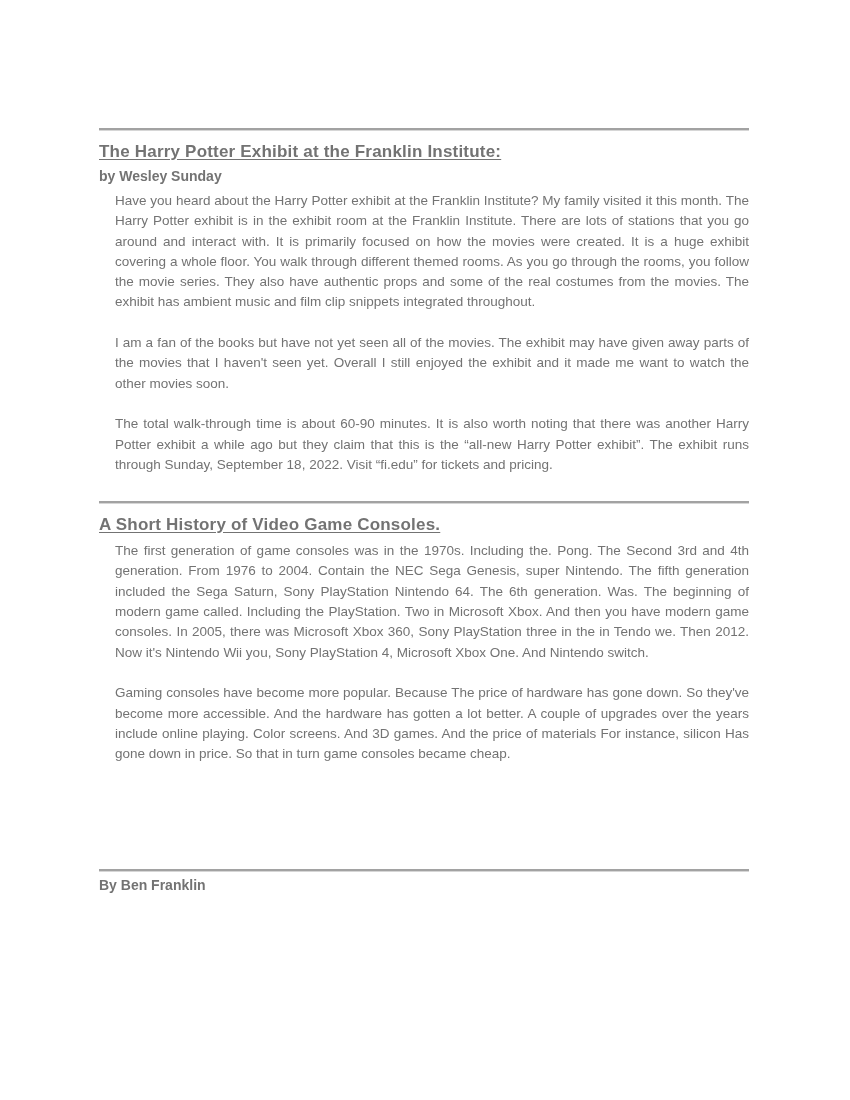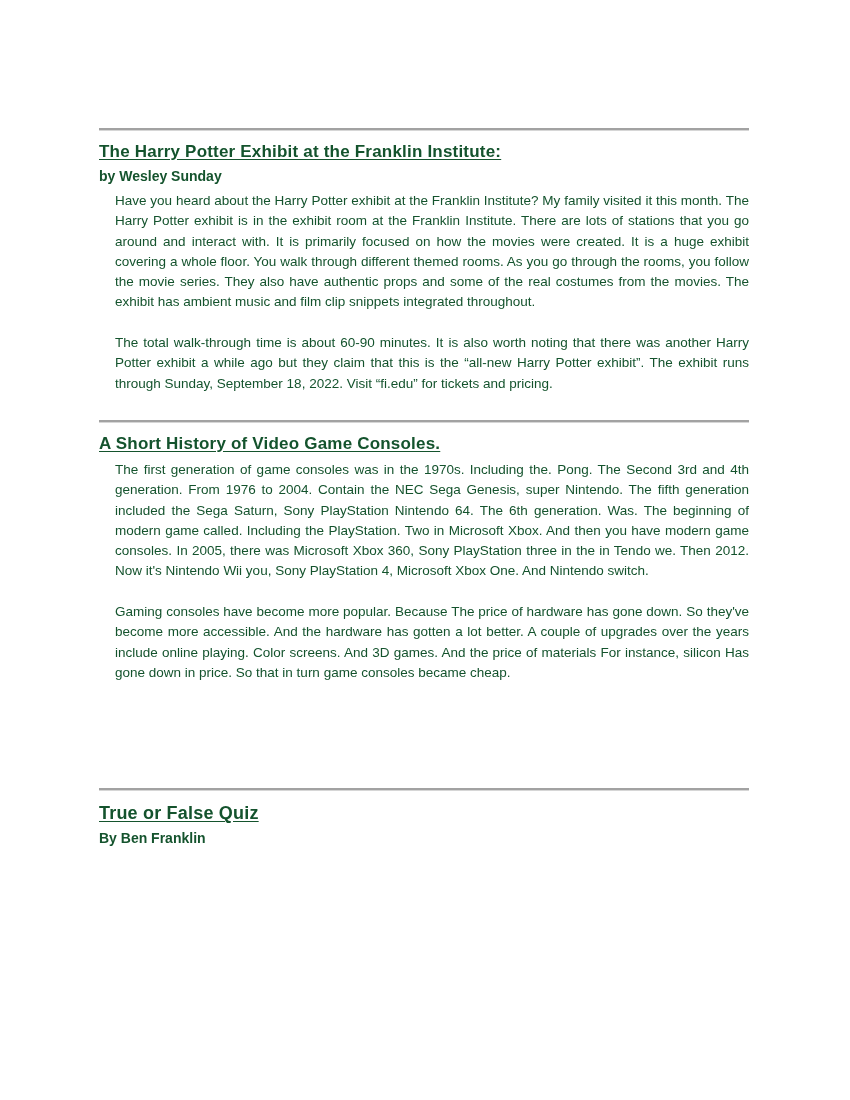--- a/index.html
+++ b/index.html
@@ -5,21 +5,21 @@
   html, body {
     margin: 0;
     padding: 0;
     background: #ffffff;
   }
   .page {
     position: relative;
     width: 850px;
     height: 1100px;
     background: #ffffff;
-    color: #14532d;
+    color: #737373;
     font-family: "Liberation Sans", sans-serif;
     overflow: hidden;
     box-sizing: border-box;
   }
   .content {
     margin-left: 99px;
     margin-right: 101px; 
   }
   .divider {
     height: 2px;
@@ -63,30 +63,30 @@
 <body>
 
 <div class="page">
   <div class="content">
 
     <section>
       <div class="divider first"></div>
       <h2 class="article-title">The Harry Potter Exhibit at the Franklin Institute:</h2>
       <p class="byline">by Wesley Sunday</p>
       <p class="para">Have you heard about the Harry Potter exhibit at the Franklin Institute? My family visited it this month. The Harry Potter exhibit is in the exhibit room at the Franklin Institute. There are lots of stations that you go around and interact with. It is primarily focused on how the movies were created. It is a huge exhibit covering a whole floor. You walk through different themed rooms. As you go through the rooms, you follow the movie series. They also have authentic props and some of the real costumes from the movies. The exhibit has ambient music and film clip snippets integrated throughout.</p>
+      <p class="para">I am a fan of the books but have not yet seen all of the movies. The exhibit may have given away parts of the movies that I haven't seen yet. Overall I still enjoyed the exhibit and it made me want to watch the other movies soon.</p>
       <p class="para">The total walk-through time is about 60-90 minutes. It is also worth noting that there was another Harry Potter exhibit a while ago but they claim that this is the “all-new Harry Potter exhibit”. The exhibit runs through Sunday, September 18, 2022. Visit “fi.edu” for tickets and pricing.</p>
     </section>
 
     <section>
       <div class="divider second"></div>
       <h2 class="article-title">A Short History of Video Game Consoles.</h2>
       <p class="para">The first generation of game consoles was in the 1970s. Including the. Pong. The Second 3rd and 4th generation. From 1976 to 2004. Contain the NEC Sega Genesis, super Nintendo. The fifth generation included the Sega Saturn, Sony PlayStation Nintendo 64. The 6th generation. Was. The beginning of modern game called. Including the PlayStation. Two in Microsoft Xbox. And then you have modern game consoles. In 2005, there was Microsoft Xbox 360, Sony PlayStation three in the in Tendo we. Then 2012. Now it's Nintendo Wii you, Sony PlayStation 4, Microsoft Xbox One. And Nintendo switch.</p>
       <p class="para">Gaming consoles have become more popular. Because The price of hardware has gone down. So they've become more accessible. And the hardware has gotten a lot better. A couple of upgrades over the years include online playing. Color screens. And 3D games. And the price of materials For instance, silicon Has gone down in price. So that in turn game consoles became cheap.</p>
     </section>
 
     <section>
       <div class="divider third"></div>
-      <h2 class="article-title large">True or False Quiz</h2>
       <p class="byline">By Ben Franklin</p>
     </section>
 
   </div>
 </div>
 
 </body></html>

